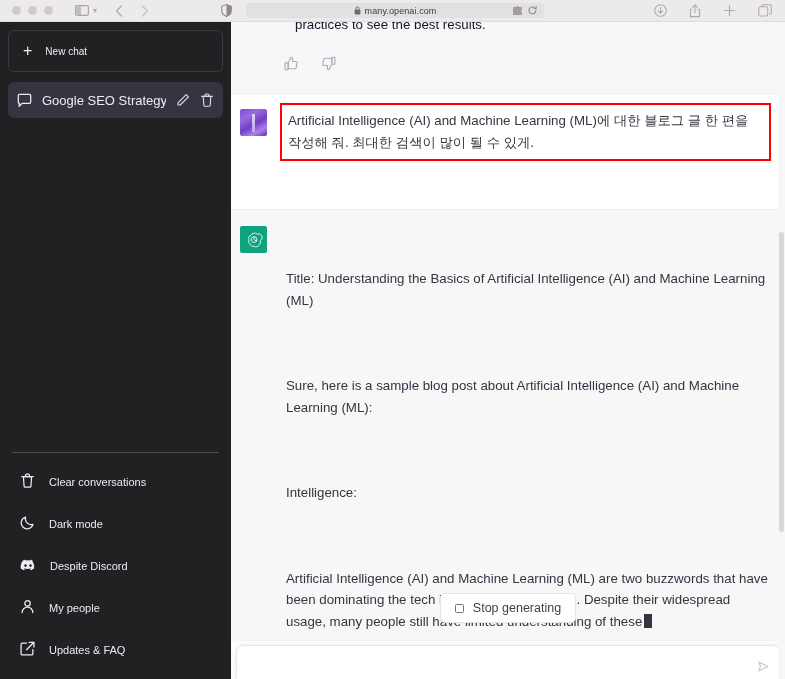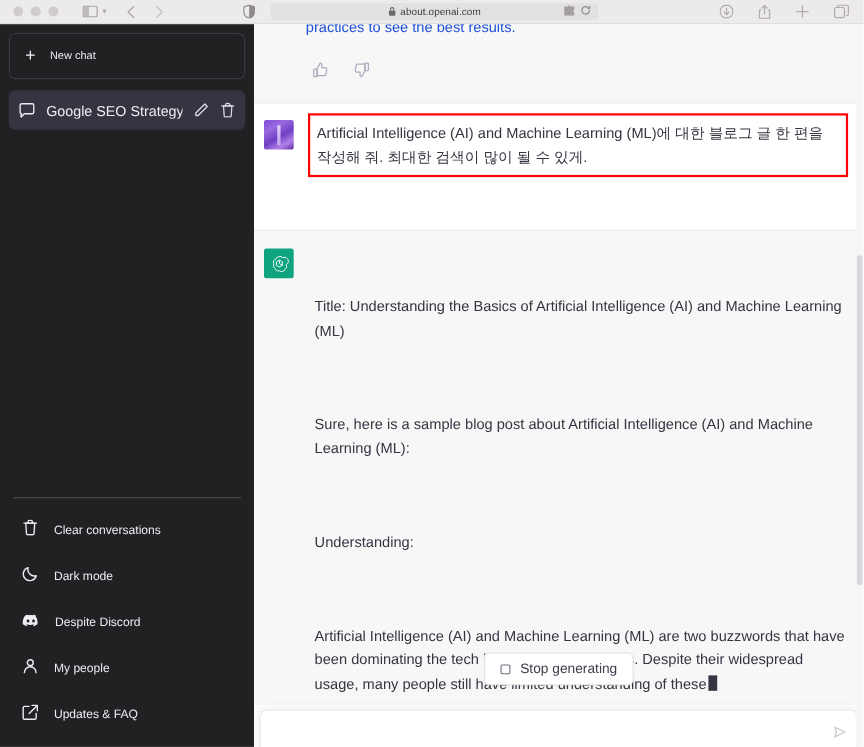--- a/index.html
+++ b/index.html
@@ -127,22 +127,22 @@
   .msg-text p { margin-bottom: 21px; }
   .msg-text p:last-child { margin-bottom: 0; }
 
   
   .cut-msg {
     background: #f7f7f8; border-bottom: 1px solid #ececf1;
     padding: 0 14px 12px 9px;
     height: 72px; position: relative;
   }
   .cut-msg-text {
-    position: absolute; left: 47px; top: -8px;
-    font-size: 13.3px; line-height: 21.5px; color: #1d4ed8;
+    position: absolute; left: 64px; top: -8px;
+    font-size: 13.3px; line-height: 21.5px; color: #0f172a;
   }
   .feedback-row {
     position: absolute; left: 53px; top: 34px;
     display: flex; gap: 22px; color: #acacbe;
   }
 
   
   .highlight-box {
     border: 2.5px solid #ff0000;
     padding: 5px 8px 6px 6px;
@@ -246,21 +246,21 @@
     </svg>
   </span>
 
   <div class="urlbar">
     <span class="lock-icon">
       <svg width="7" height="9" viewBox="0 0 7 9" fill="none" stroke="#6b6b6b" stroke-width="1">
         <rect x="0.6" y="3.6" width="5.8" height="4.8" rx="1" fill="#6b6b6b" stroke="none"></rect>
         <path d="M2 3.6 V2.4 a1.5 1.5 0 0 1 3 0 V3.6"></path>
       </svg>
     </span>
-    <span class="url-text">about.openai.com</span>
+    <span class="url-text">many.openai.com</span>
     <span class="url-right">
       <span>
         <svg width="11" height="10" viewBox="0 0 11 10" fill="#8e8a8a">
           <path d="M1 1h3.2a1.3 1.3 0 0 1 2.6 0H10v3.1a1.2 1.2 0 0 0 0 2.3V9H1Z" opacity=".75"></path>
         </svg>
       </span>
       <span>
         <svg width="9" height="10" viewBox="0 0 9 10" fill="none" stroke="#8e8a8a" stroke-width="1.1" stroke-linecap="round">
           <path d="M7.8 4.2a3.4 3.4 0 1 1-1.1-2.3"></path>
             <polyline points="8.2,0.6 8.2,2.5 6.3,2.5"></polyline>
@@ -423,21 +423,21 @@
             <path d="M12 2.9a4.1 4.1 0 0 0-3.9 2.8 4.1 4.1 0 0 0-2.8 6 4.1 4.1 0 0 0 1.5 5.6 4.1 4.1 0 0 0 5.2 2.8 4.1 4.1 0 0 0 6.7-1.6 4.1 4.1 0 0 0 1.5-5.6A4.1 4.1 0 0 0 16 4.3 4.1 4.1 0 0 0 12 2.9Z"></path>
             <path d="M12 7.3 15.6 9.4v4.2L12 15.7 8.4 13.6V9.4Z"></path>
             <line x1="12" y1="7.3" x2="12" y2="11.5"></line>
               <line x1="12" y1="11.5" x2="15.6" y2="13.6"></line>
           </svg>
         </div>
         <div class="msg-body">
           <div class="msg-text">
             <p>Title: Understanding the Basics of Artificial Intelligence (AI) and Machine Learning (ML)</p>
             <p>Sure, here is a sample blog post about Artificial Intelligence (AI) and Machine Learning (ML):</p>
-            <p>Understanding:</p>
+            <p>Intelligence:</p>
             <p><span>Artificial Intelligence (AI) and Machine Learning (ML) are two buzzwords that have been dominating the tech industry in recent years. Despite their widespread usage, many people still have limited understanding of these</span><span class="typing-cursor"></span></p>
           </div>
         </div>
       </div>
     </div>
 
     <div class="stop-wrap">
       <div class="stop-btn">
         <span class="stop-square"></span>
         <span>Stop generating</span>

